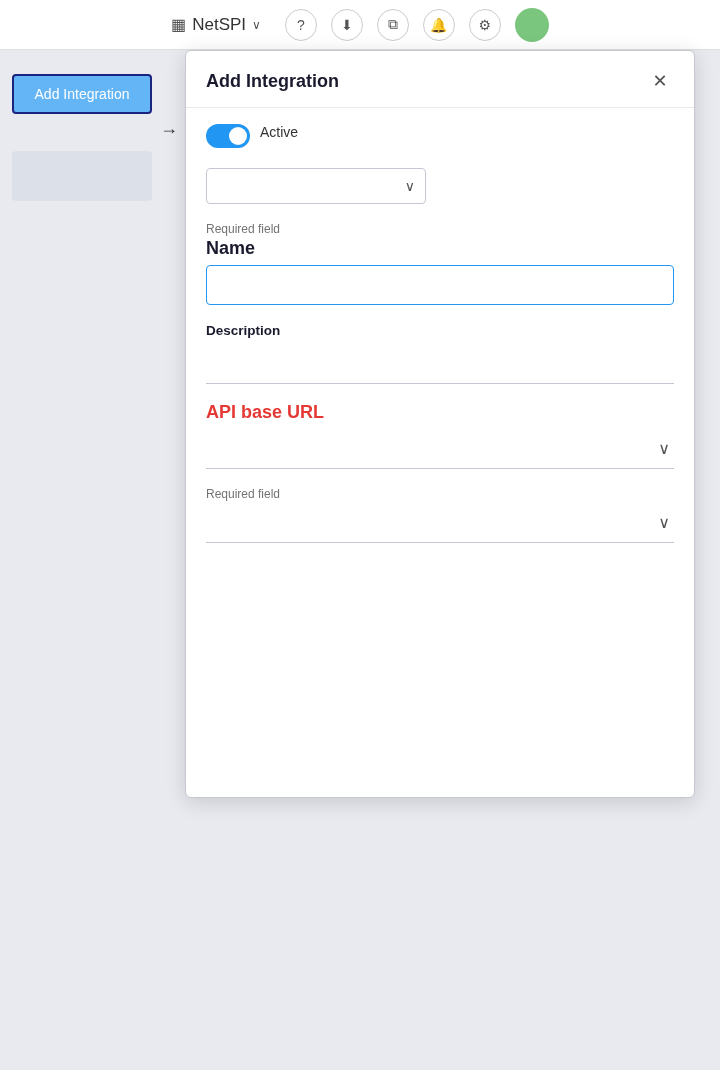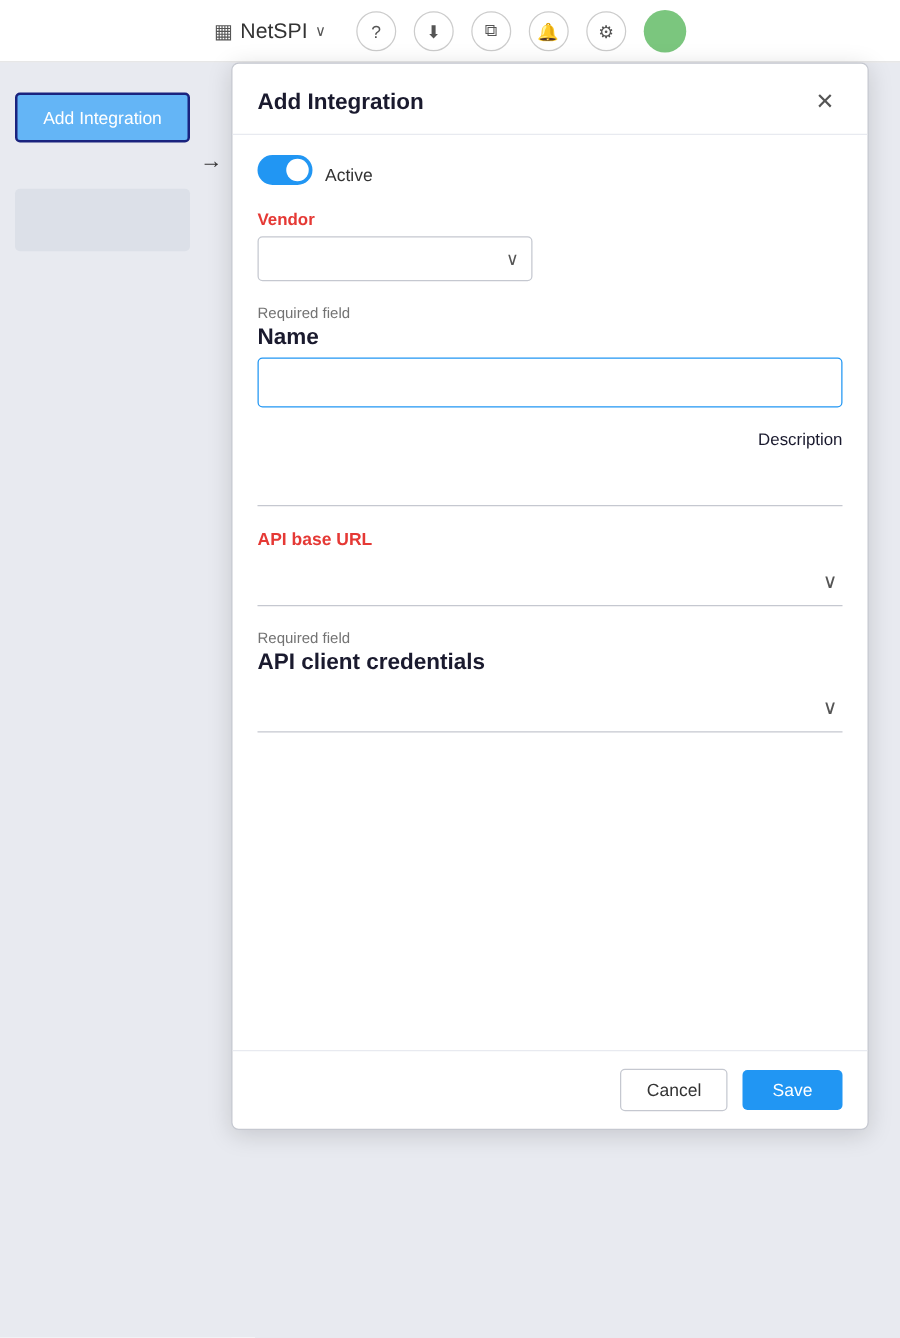--- a/index.html
+++ b/index.html
@@ -174,21 +174,21 @@
     }
     .help-link {
       color: #5c6bc0;
       text-decoration: underline;
       cursor: pointer;
     }
 
     
     .toggle-row {
       display: flex;
-      align-items: flex-end;
+      align-items: flex-start;
       gap: 10px;
       margin-bottom: 20px;
     }
     .toggle-switch {
       position: relative;
       width: 44px;
       height: 24px;
     }
     .toggle-switch input {
       opacity: 0;
@@ -219,25 +219,24 @@
       color: #333;
       font-weight: 500;
     }
 
     
     .form-group {
       margin-bottom: 18px;
     }
     .field-label {
       font-size: 13.5px;
-      font-weight: 400;
+      font-weight: 700;
       color: #1a1a2e;
       margin-bottom: 6px;
       display: block;
-      text-align: right;
     }
     .required-text {
       font-size: 12px;
       color: #737373;
       margin-bottom: 2px;
     }
     .field-required-label {
       font-size: 18px;
       font-weight: 600;
       color: #1a1a2e;
@@ -246,21 +245,21 @@
     }
     .vendor-label {
       color: #e53935;
       font-size: 13.5px;
       font-weight: 600;
       margin-bottom: 6px;
       display: block;
     }
     .api-url-label {
       color: #e53935;
-      font-size: 14px;
+      font-size: 18px;
       font-weight: 600;
       margin-bottom: 6px;
       display: block;
     }
 
     .select-field {
       width: 220px;
       height: 36px;
       border: 1px solid #c5c8d0;
       border-radius: 4px;
@@ -387,21 +386,20 @@
 
         <div class="toggle-row">
           <label class="toggle-switch">
             <input type="checkbox" checked="" style="">
             <span class="toggle-slider"></span>
           </label>
           <span class="toggle-label">Active</span>
         </div>
 
         <div class="form-group">
-          <span class="vendor-label">Vendor</span>
           <div class="select-field">
             <span class="select-chevron">∨</span>
           </div>
         </div>
 
         <div class="form-group">
           <div class="required-text">Required field</div>
           <span class="field-required-label">Name</span>
           <input type="text" class="text-input" placeholder="" style="">
         </div>
@@ -413,31 +411,26 @@
 
         <div class="form-group">
           <span class="api-url-label">API base URL</span>
           <div class="dropdown-field">
             <span class="dropdown-chevron">∨</span>
           </div>
         </div>
 
         <div class="form-group">
           <div class="required-text">Required field</div>
-          <span class="field-required-label">API client credentials</span>
           <div class="dropdown-field">
             <span class="dropdown-chevron">∨</span>
           </div>
         </div>
 
         <div class="spacer-section"></div>
 
       </div>
 
-      <div class="modal-footer">
-        <button class="btn-cancel">Cancel</button>
-        <button class="btn-save">Save</button>
-      </div>
 
     </div>
   </div>
 
 </div>
 
 </body></html>

